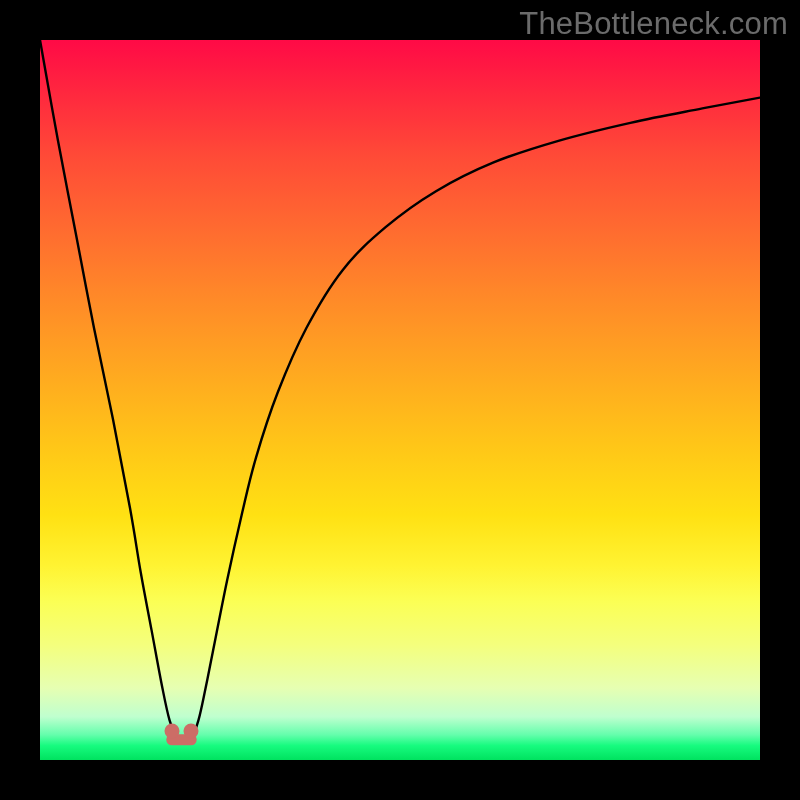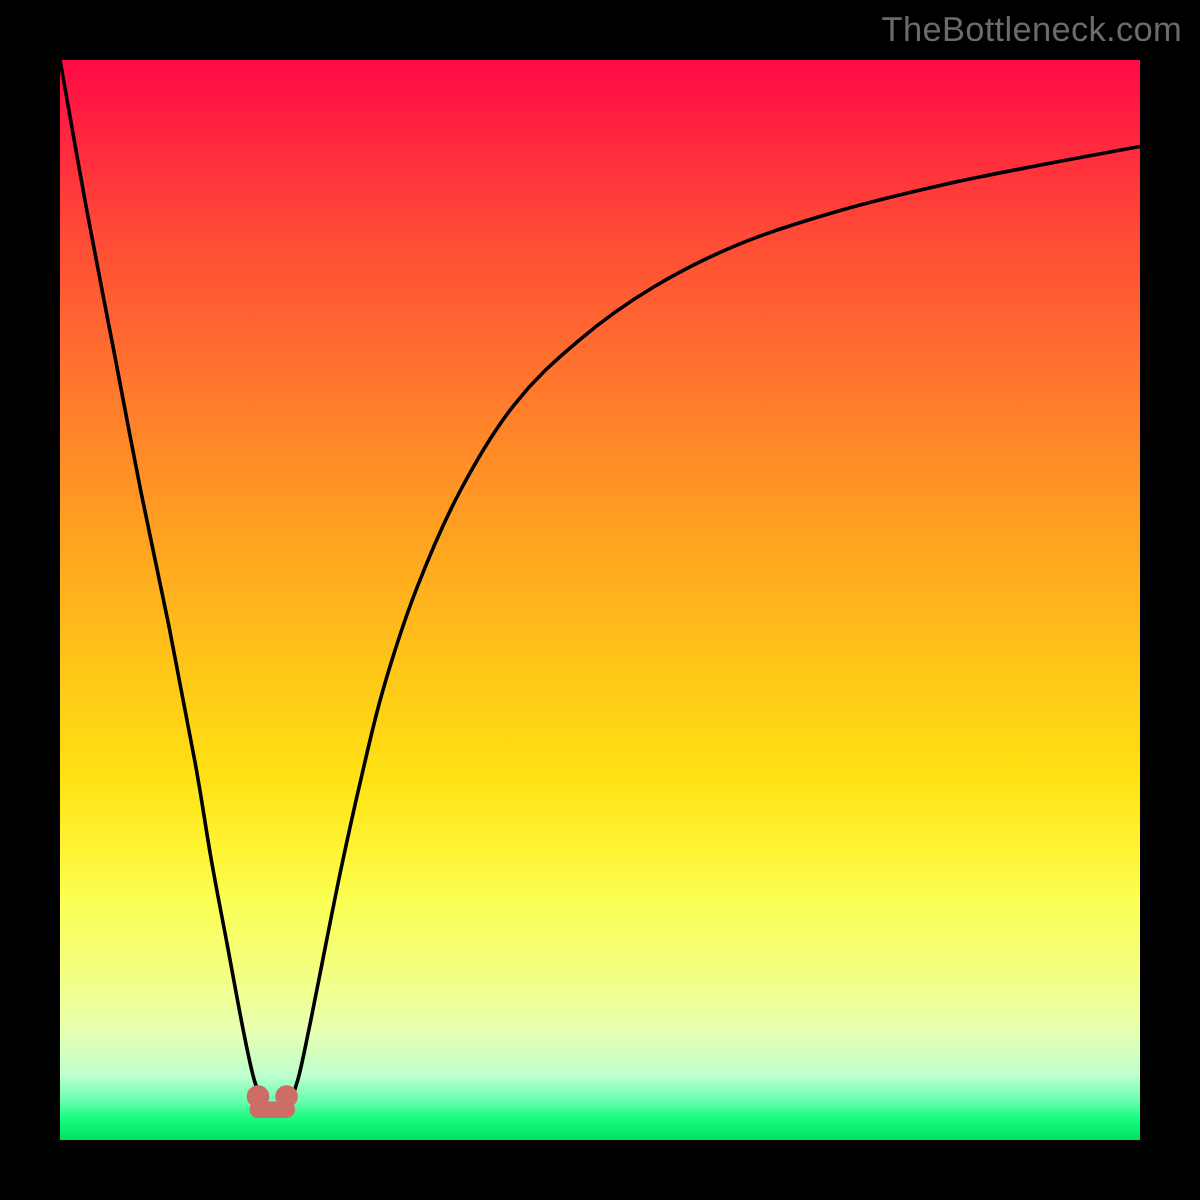--- a/index.html
+++ b/index.html
@@ -47,21 +47,21 @@
       #64feac 96.5%,
       #17fb7f 98%,
       #00e25f 100%
     );
   }
   .watermark {
     position: absolute;
     top: 6px;
     right: 12px;
     font-family: Arial, Helvetica, sans-serif;
-    font-size: 23px;
+    font-size: 31px;
     color: #6b6b6b;
     letter-spacing: 0.2px;
     user-select: none;
   }
   svg.curve {
     position: absolute;
     inset: 0;
   }
   .marker {
     position: absolute;

